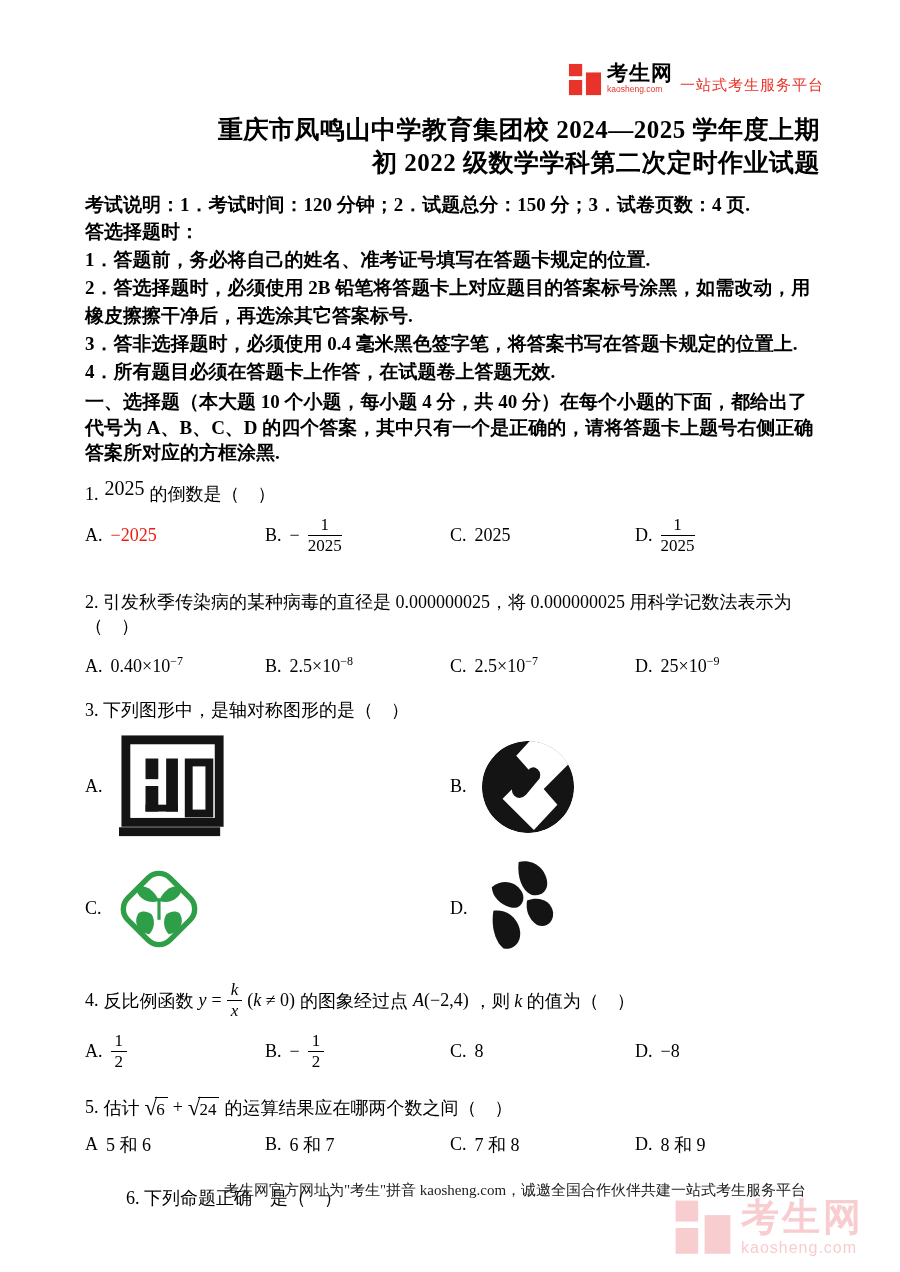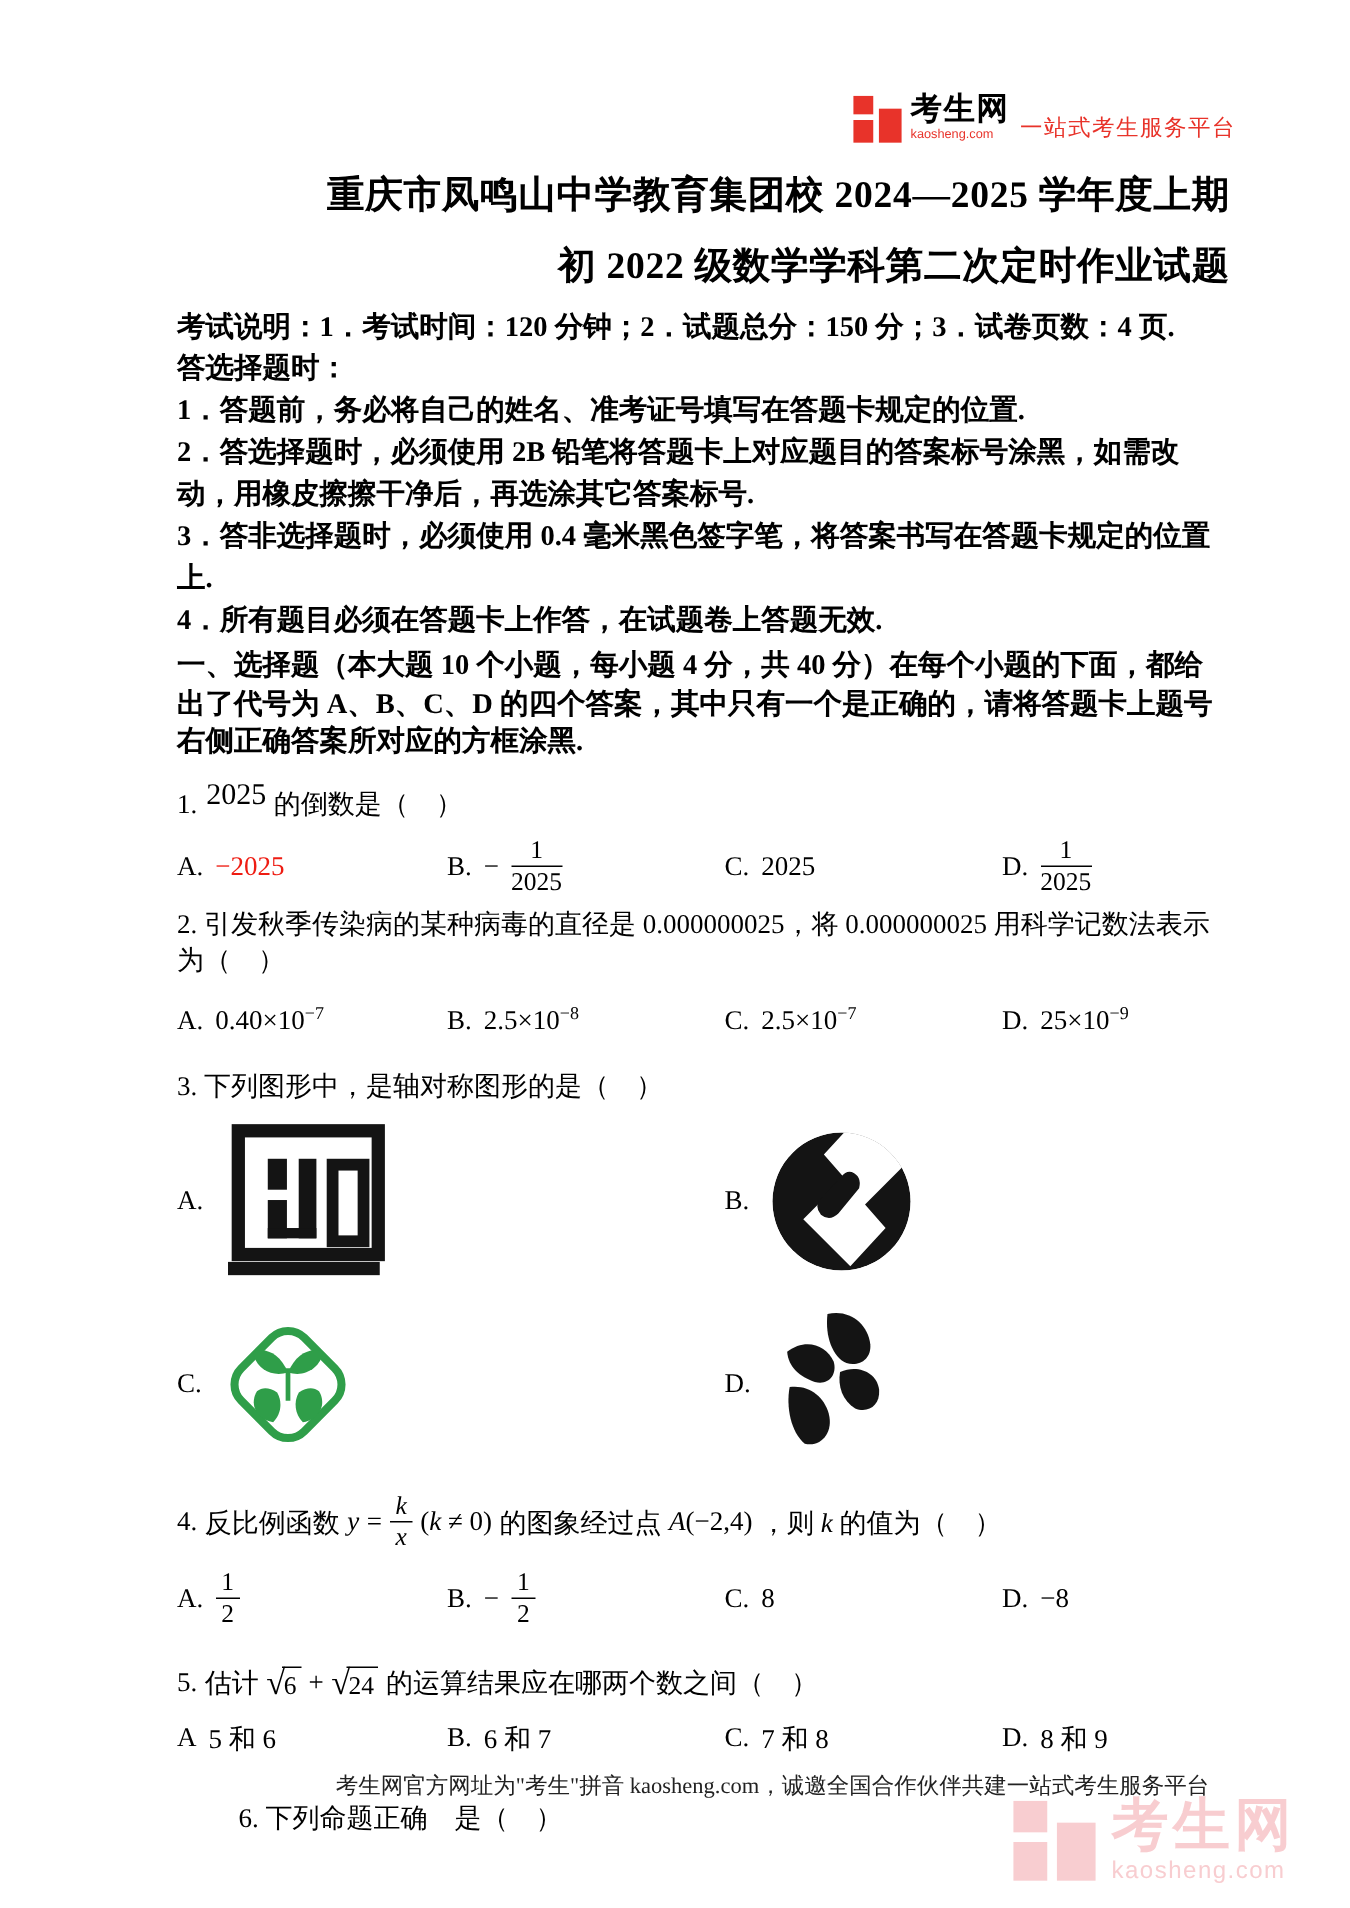--- a/index.html
+++ b/index.html
@@ -2,46 +2,46 @@
 <html style="--brand-red: #e8332a; --answer-red: #ee1c12; --logo-green: #2f9e49; --watermark-pink: #f8cdd0;"><head>
 <meta charset="utf-8">
 <style>
   * { margin:0; padding:0; box-sizing:border-box; }
   html,body { background:#ffffff; }
   body {
     width:900px; height:1272px; overflow:hidden;
     font-family:"Liberation Serif","DejaVu Serif",serif;
     color:#000;
   }
-  .page { position:relative; width:900px; height:1272px; padding:113px 80px 0 118px; background:#fff; }
+  .page { position:relative; width:900px; height:1272px; padding:113px 80px 0 85px; background:#fff; }
 
   
   .brand-header { position:absolute; top:62px; right:76px; display:flex; align-items:flex-start; gap:7px; }
   .brand-mark { display:flex; align-items:flex-start; gap:5px; }
   .brand-texts { display:flex; flex-direction:column; line-height:1; }
   .brand-name { font-size:21px; font-weight:bold; letter-spacing:1px; font-family:"Liberation Sans",sans-serif; }
   .brand-domain { font-size:8.5px; color:var(--brand-red); font-family:"Liberation Sans",sans-serif; margin-top:2px; }
   .brand-tagline { font-size:15px; font-weight:normal; color:var(--brand-red); margin-top:14px; letter-spacing:1px; }
 
   
   .title-line { text-align:right; font-size:25px; font-weight:bold; letter-spacing:0.5px; }
-  .title-line2 { margin-top:14px; }
+  .title-line2 { margin-top:0; }
   .exam-info { margin-top:12px; font-size:19px; font-weight:bold; line-height:27px; }
   .notice-title, .notice-item { font-size:19px; font-weight:bold; line-height:28px; }
   .section-heading { font-size:19px; font-weight:bold; line-height:25.5px; margin-top:3px; }
 
   
   .q { font-size:18px; }
   .q-stem { line-height:24px; }
   .q1-stem { margin-top:16px; display:flex; align-items:flex-end; }
   .raised { position:relative; top:-6px; font-size:20px; margin:0 5px 0 6px; }
   .opts { display:grid; grid-template-columns:180px 185px 185px 1fr; align-items:center; }
   .opt { display:flex; align-items:center; gap:8px; }
   .q1-opts { margin-top:4px; min-height:52px; }
-  .q2-stem { margin-top:0; }
+  .q2-stem { margin-top:28px; }
   .q2-opts { margin-top:14px; min-height:30px; }
   .q3-stem { margin-top:16px; }
   .img-row { display:grid; grid-template-columns:365px 1fr; align-items:center; }
   .img-row1 { margin-top:10px; }
   .img-row2 { margin-top:14px; }
   .img-cell { display:flex; align-items:center; gap:12px; }
   .q4-stem { margin-top:14px; display:flex; align-items:center; gap:5px; height:50px; }
   .q4-opts { margin-top:2px; min-height:48px; }
   .q5-stem { margin-top:16px; display:flex; align-items:center; gap:5px; height:32px; }
   .q5-opts { margin-top:8px; min-height:26px; }

